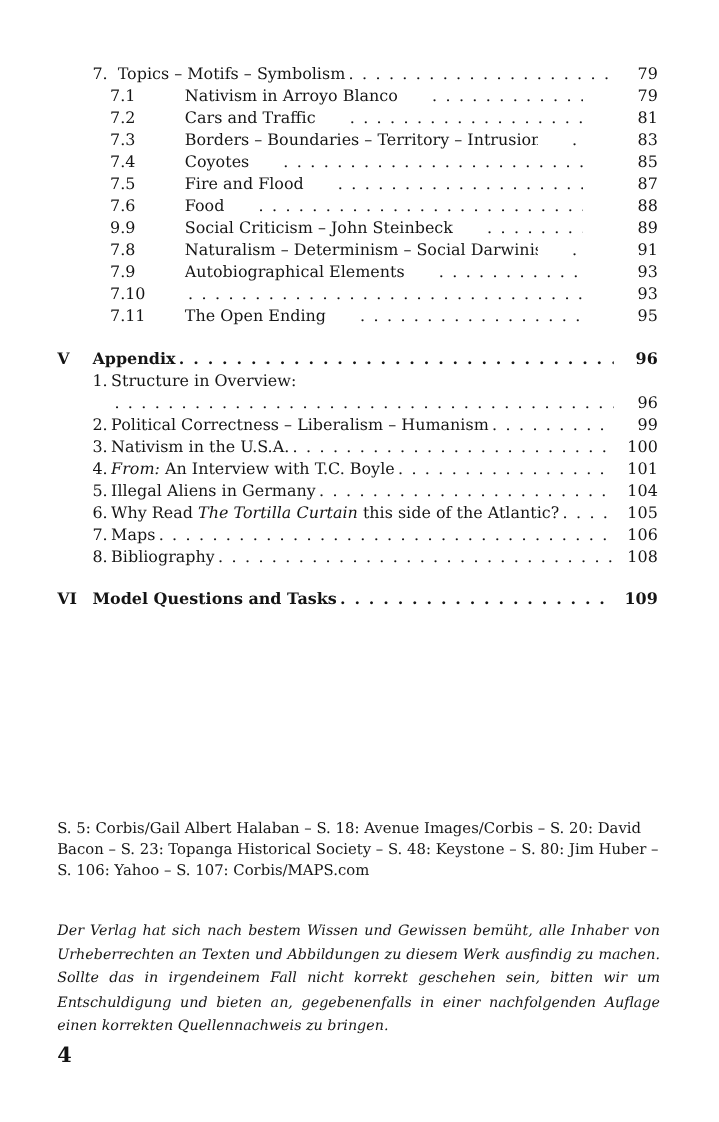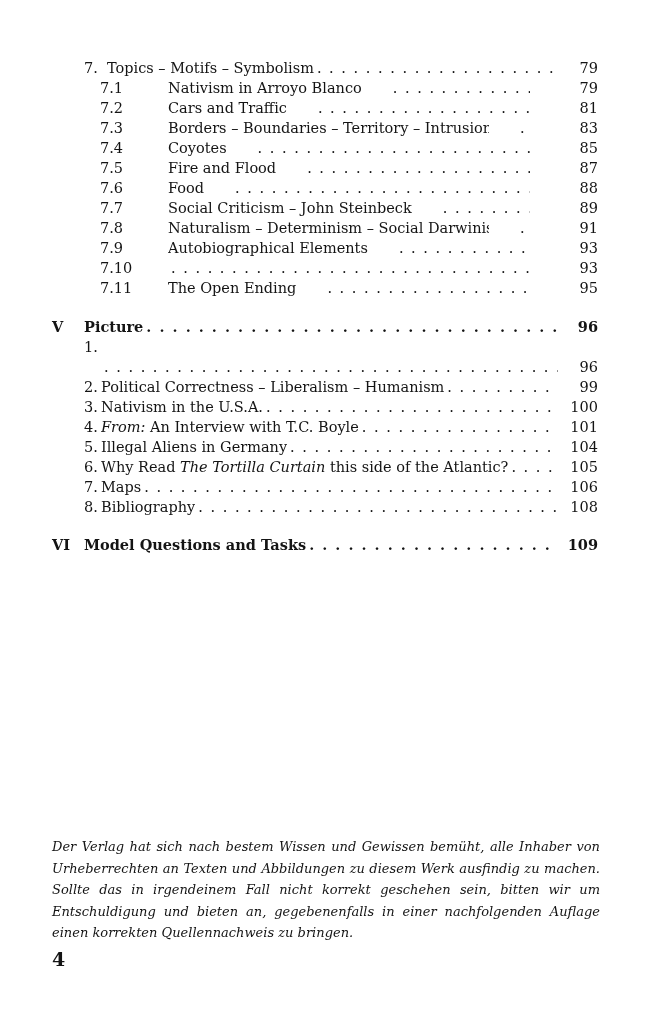--- a/index.html
+++ b/index.html
@@ -134,21 +134,21 @@
       <span class="leader"></span>
       <span class="pg">87</span>
     </div>
     <div class="toc-row l2">
       <span class="num">7.6</span>
       <span class="ttl">Food</span>
       <span class="leader"></span>
       <span class="pg">88</span>
     </div>
     <div class="toc-row l2">
-      <span class="num">7.7</span>
+      <span class="num">9.9</span>
       <span class="ttl">Social Criticism – John Steinbeck</span>
       <span class="leader"></span>
       <span class="pg">89</span>
     </div>
     <div class="toc-row l2">
       <span class="num">7.8</span>
       <span class="ttl">Naturalism – Determinism – Social Darwinism</span>
       <span class="leader"></span>
       <span class="pg">91</span>
     </div>
@@ -165,27 +165,28 @@
     </div>
     <div class="toc-row l2">
       <span class="num">7.11</span>
       <span class="ttl">The Open Ending</span>
       <span class="leader"></span>
       <span class="pg">95</span>
     </div>
 
     <div class="toc-row part">
       <span class="numeral">V</span>
-      <span class="ttl">Picture</span>
+      <span class="ttl">Appendix</span>
       <span class="leader"></span>
       <span class="pg">96</span>
     </div>
 
     <div class="toc-row l2a">
       <span class="num">1.</span>
+      <span class="ttl">Structure in Overview:</span>
     </div>
     <div class="toc-row l2a">
       <span class="num"></span>
       <span class="leader"></span>
       <span class="pg">96</span>
     </div>
 
     <div class="toc-row l2a">
       <span class="num">2.</span>
       <span class="ttl"><span>Political Correctness – Liberalism – Humanism</span><span class="it"></span><span></span></span>
@@ -232,19 +233,20 @@
     <div class="toc-row part2">
       <span class="numeral">VI</span>
       <span class="ttl">Model Questions and Tasks</span>
       <span class="leader"></span>
       <span class="pg">109</span>
     </div>
 
   </div>
 
   <div class="credits">
+    <p>S. 5: Corbis/Gail Albert Halaban – S. 18: Avenue Images/Corbis – S. 20: David Bacon – S. 23: Topanga Historical Society – S. 48: Keystone – S. 80: Jim Huber – S. 106: Yahoo – S. 107: Corbis/MAPS.com</p>
   </div>
 
   <p class="disclaimer">Der Verlag hat sich nach bestem Wissen und Gewissen bemüht, alle Inhaber von Urheberrechten an Texten und Abbildungen zu diesem Werk ausfindig zu machen. Sollte das in irgendeinem Fall nicht korrekt geschehen sein, bitten wir um Entschuldigung und bieten an, gegebenenfalls in einer nachfolgenden Auflage einen korrekten Quellennachweis zu bringen.</p>
 
   <div class="pagenum">4</div>
 
 </div>
 
 </body></html>

